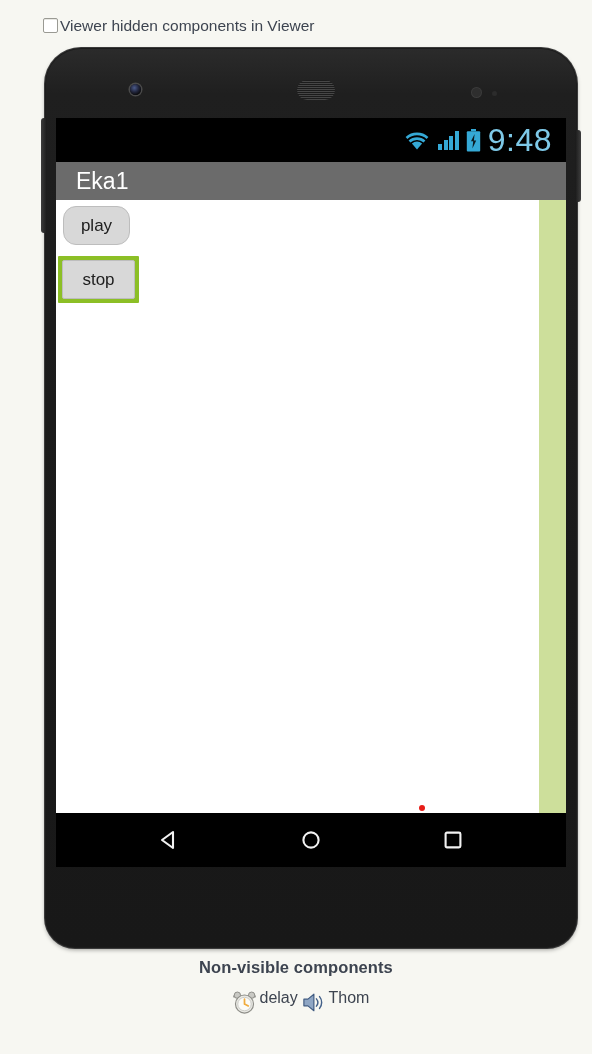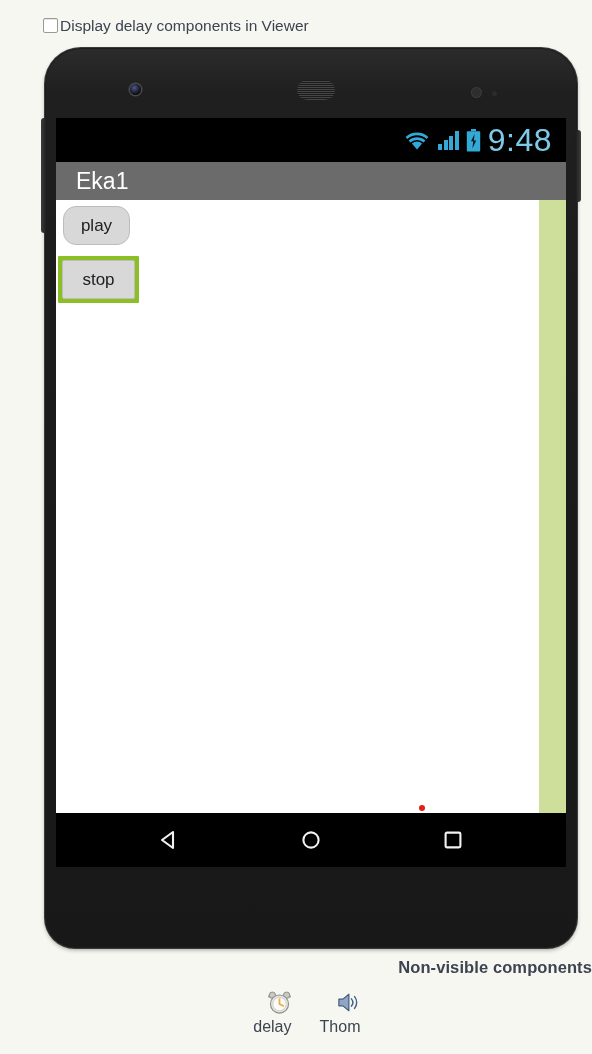--- a/index.html
+++ b/index.html
@@ -157,38 +157,37 @@
   .navbtn{ width:30px; height:30px; display:flex; align-items:center; justify-content:center; }
 
   
   .nvc{
     position:absolute; left:0; right:0; top:958px;
     text-align:center;
   }
   .nvc-title{
     font-size:16.5px; font-weight:bold; color:#3d4450;
     letter-spacing:.1px;
-    text-align:right;
   }
   .nvc-list{
     margin-top:12px;
     display:flex; justify-content:center; align-items:flex-start; gap:9px;
   }
-  .nvc-item{ width:60px; display:flex; flex-direction:column; align-items:flex-end; gap:3px; }
+  .nvc-item{ width:60px; display:flex; flex-direction:row; align-items:flex-start; gap:3px; }
   .nvc-ico{ height:26px; display:flex; align-items:center; justify-content:center; }
   .nvc-label{ font-size:16px; color:#3d4450; }
 </style>
 </head>
 <body>
 
 <div id="root">
 
   <div class="viewer-toggle">
     <div class="cbx"></div>
-    <span class="viewer-toggle-label">Display delay components in Viewer</span>
+    <span class="viewer-toggle-label">Viewer hidden components in Viewer</span>
   </div>
 
   <div class="phone">
     <div class="phone-inner-sheen"></div>
     <div class="cam"></div>
     <div class="earpiece"></div>
     <div class="sensor-a"></div>
     <div class="sensor-b"></div>
     <div class="vol-key"></div>
     <div class="power-key"></div>

